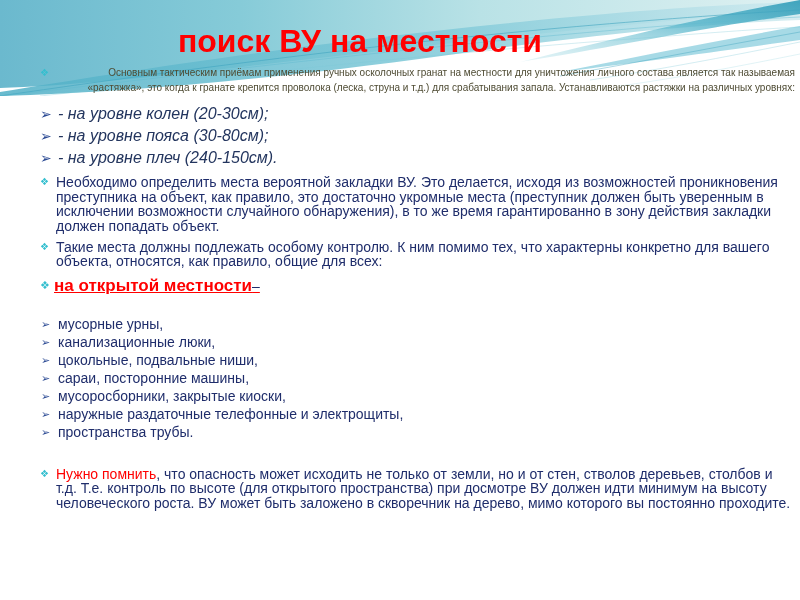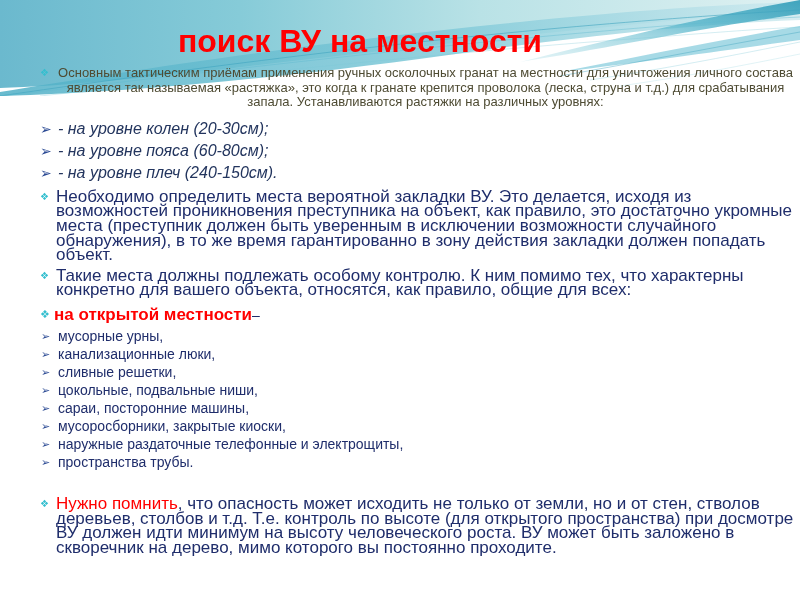--- a/index.html
+++ b/index.html
@@ -84,28 +84,28 @@
     position: absolute;
     left: 0px;
     top: 0px;
     color: #2B4A94;
     font-size: 12px;
     line-height: 16px;
   }
 
   
   .p-olive {
-    font-size: 13px;
+    font-size: 10px;
     line-height: 14.6px;
     color: #4E4B33;
-    text-align: center;
+    text-align: right;
   }
   
   .p-navy {
-    font-size: 17px;
+    font-size: 14px;
     line-height: 14.6px;
     color: #1F2D6B;
     text-align: left;
   }
   
   .p-level {
     font-size: 16px;
     line-height: 21px;
     color: #23355E;
     font-style: italic;
@@ -127,21 +127,21 @@
     font-size: 17px;
     font-weight: bold;
     color: #FF0000;
     line-height: 22px;
   }
   .heading-red .tail {
     color: #1F2D6B;
     font-weight: normal;
     font-size: 14px;
   }
-  .blk.heading-block { padding-left: 14px; margin-top: 6px; margin-bottom: 3px; }
+  .blk.heading-block { padding-left: 14px; margin-top: 6px; margin-bottom: 20px; text-decoration: underline; }
   .blk.heading-block::before { font-size: 11px; top: 3px; }
 
   
   .list-item {
     font-size: 14px;
     line-height: 15.5px;
     color: #1F2D6B;
     padding-left: 18px;
     margin-bottom: 2.5px;
     position: relative;
@@ -213,21 +213,21 @@
       <span class="blk-text">Основным тактическим приёмам применения ручных осколочных гранат на местности для уничтожения личного состава  является так называемая «растяжка», это когда к гранате крепится проволока (леска, струна и т.д.) для срабатывания запала. Устанавливаются растяжки на различных уровнях:</span>
     </div>
 
     <div class="spacer-sm"></div>
 
     <div class="p-level">
       <div class="blk bullet-arrow level">
         <span class="blk-text">- на уровне колен (20-30см);</span>
       </div>
       <div class="blk bullet-arrow level">
-        <span class="blk-text">- на уровне пояса (60-80см);</span>
+        <span class="blk-text">- на уровне пояса (30-80см);</span>
       </div>
       <div class="blk bullet-arrow level">
         <span class="blk-text">- на уровне плеч (240-150см).</span>
       </div>
     </div>
 
     <div class="spacer-sm"></div>
 
     <div class="blk bullet-diamond p-navy">
       <span class="blk-text">Необходимо определить места вероятной закладки ВУ. Это делается, исходя из возможностей проникновения преступника на объект, как правило, это достаточно укромные места (преступник должен быть уверенным в исключении возможности случайного обнаружения), в то же время гарантированно в зону действия закладки должен попадать объект.</span>
@@ -244,23 +244,20 @@
     </div>
 
     <div>
       <div class="list-item">
         <span> мусорные урны,</span>
       </div>
       <div class="list-item">
         <span>канализационные люки,</span>
       </div>
       <div class="list-item">
-        <span>сливные решетки,</span>
-      </div>
-      <div class="list-item">
         <span>цокольные, подвальные ниши,</span>
       </div>
       <div class="list-item">
         <span>сараи, посторонние машины,</span>
       </div>
       <div class="list-item">
         <span>мусоросборники, закрытые киоски,</span>
       </div>
       <div class="list-item">
         <span>наружные раздаточные телефонные и электрощиты,</span>

